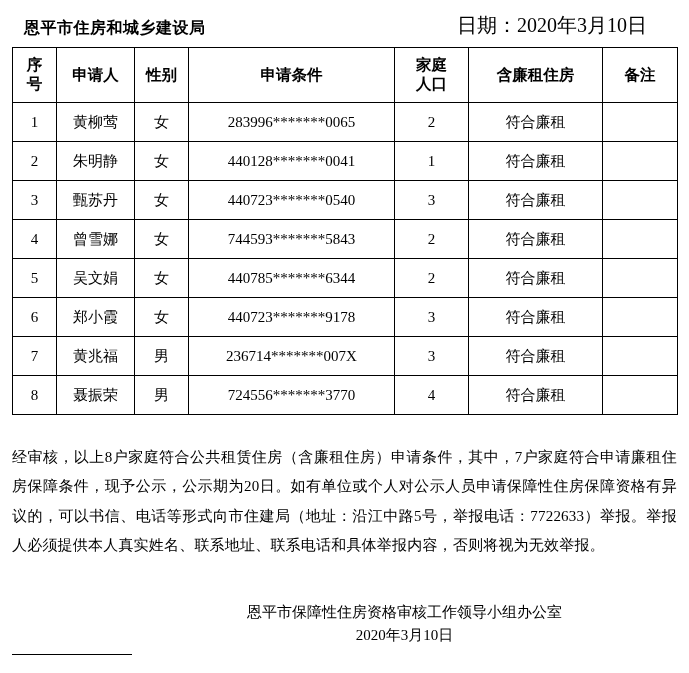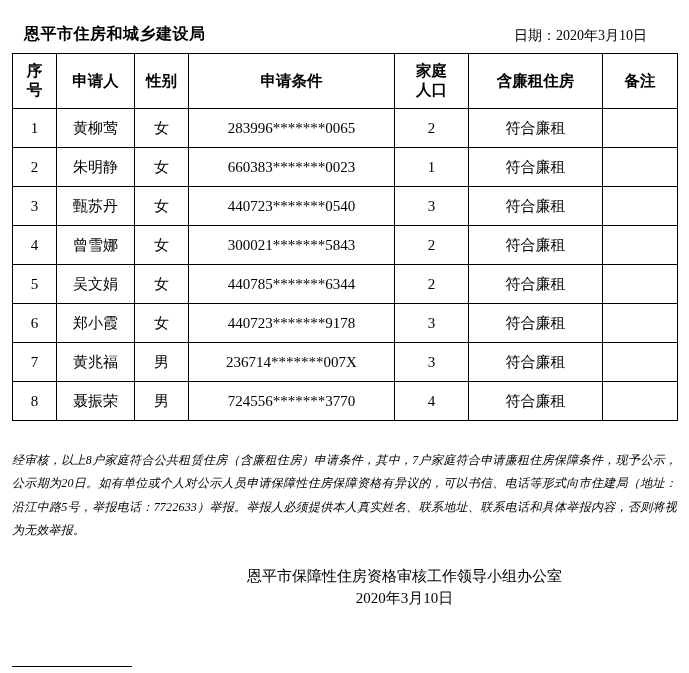--- a/index.html
+++ b/index.html
@@ -22,30 +22,29 @@
     padding: 0;
   }
 
   
   .header-row {
     display: flex;
     align-items: flex-end;
     justify-content: space-between;
     padding: 12px 24px 8px 24px;
     box-sizing: border-box;
-    margin-top: 12px;
   }
   .org-title {
     font-size: 16px;
     font-weight: bold;
     letter-spacing: 0.5px;
     white-space: nowrap;
   }
   .date-block {
-    font-size: 14px;
+    font-size: 20px;
     white-space: nowrap;
     padding-right: 18px;
   }
 
   
   .table-wrap {
     padding: 0 12px;
     box-sizing: border-box;
   }
   table.main {
@@ -82,31 +81,30 @@
     letter-spacing: 0px;
   }
   .two-line {
     display: block;
     line-height: 1.2;
   }
 
   
   .note {
     margin: 28px 12px 16px 12px;
-    font-size: 12px;
+    font-size: 15px;
     line-height: 1.95;
     text-align: justify;
     text-justify: inter-ideograph;
     letter-spacing: 0.2px;
-    font-style: italic;
   }
 
   
   .signature {
-    margin-top: 22px;
+    margin-top: 41px;
     text-align: center;
     padding-left: 120px;
     font-size: 15px;
     line-height: 1.5;
   }
   .signature .line {
     display: block;
   }
 
   
@@ -166,39 +164,39 @@
           <td>女</td>
           <td class="idnum">283996*******0065</td>
           <td>2</td>
           <td>符合廉租</td>
           <td></td>
         </tr>
         <tr>
           <td>2</td>
           <td>朱明静</td>
           <td>女</td>
-          <td class="idnum">660383*******0023</td>
+          <td class="idnum">440128*******0041</td>
           <td>1</td>
           <td>符合廉租</td>
           <td></td>
         </tr>
         <tr>
           <td>3</td>
           <td>甄苏丹</td>
           <td>女</td>
           <td class="idnum">440723*******0540</td>
           <td>3</td>
           <td>符合廉租</td>
           <td></td>
         </tr>
         <tr>
           <td>4</td>
           <td>曾雪娜</td>
           <td>女</td>
-          <td class="idnum">300021*******5843</td>
+          <td class="idnum">744593*******5843</td>
           <td>2</td>
           <td>符合廉租</td>
           <td></td>
         </tr>
         <tr>
           <td>5</td>
           <td>吴文娟</td>
           <td>女</td>
           <td class="idnum">440785*******6344</td>
           <td>2</td>

